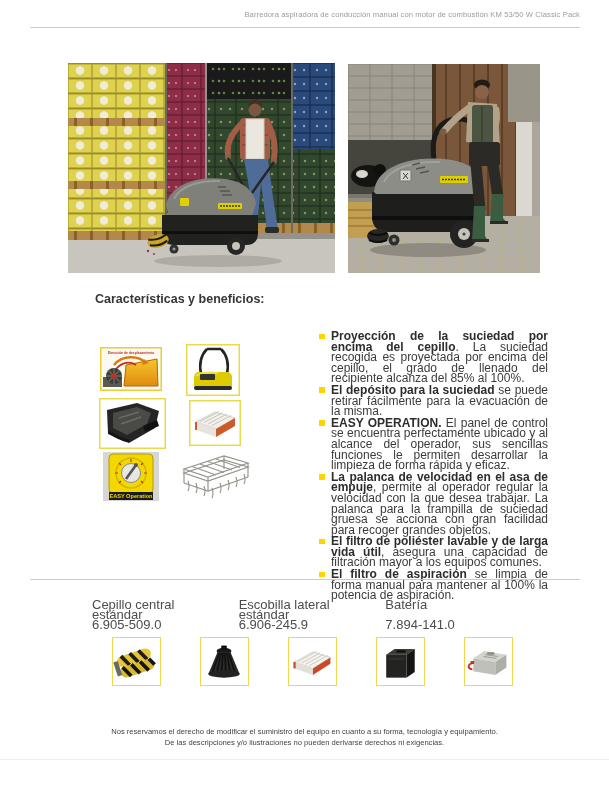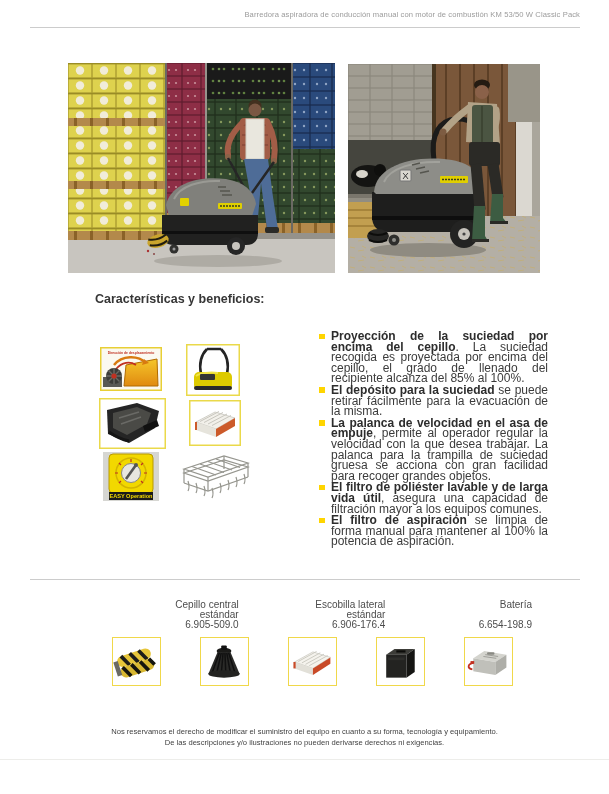--- a/index.html
+++ b/index.html
@@ -16,21 +16,21 @@
   .sec-title{position:absolute;left:95px;top:292px;font-size:12.5px;font-weight:bold;color:#363636;}
   .thumb{position:absolute;}
   .bullets{position:absolute;left:319px;top:331px;width:229px;}
   .bullet{position:relative;padding-left:12px;margin-bottom:1px;font-size:12px;line-height:10.6px;
           color:#3b3b3b;text-align:justify;}
   .bullet .sq{position:absolute;left:0;top:2.5px;width:5.5px;height:5.5px;background:#ffd500;}
   .bullet b{color:#2d2d2d;}
   .acc-title{position:absolute;left:30px;top:562px;width:550px;text-align:center;
              font-size:11.5px;font-weight:bold;color:#858585;letter-spacing:.4px;}
   .acc-names{position:absolute;left:92px;top:600px;width:440px;display:flex;}
-  .acc-col{flex:1;text-align:right;font-size:10px;line-height:9.8px;color:#4c4c4c;}
+  .acc-col{flex:1;text-align:left;font-size:13px;line-height:9.8px;color:#4c4c4c;}
   .acc-name{height:20px;}
   .acc-imgs{position:absolute;left:92px;top:637px;width:440px;display:flex;}
   .acc-imgwrap{flex:1;display:flex;justify-content:center;}
   .acc-box{width:47px;height:47px;border:1px solid #f0d84a;background:#fff;
            display:flex;align-items:center;justify-content:center;}
   .footer{position:absolute;left:0;top:726px;width:609px;text-align:center;
           font-size:7.6px;line-height:11px;color:#3f3f3f;}
 </style>
 </head>
 <body>
@@ -293,48 +293,49 @@
         <path d="M6 20 V34 M30 28 V42 M70 14 V28 M46 7 V20"></path>
         <path d="M10 32 q2 6 0 10 M18 34 q2 6 0 10 M26 37 q2 6 0 10 M34 39 q2 6 0 10 M42 34 q2 6 0 10 M50 31 q2 6 0 10 M58 28 q2 6 0 10 M66 25 q2 6 0 10"></path>
         <path d="M6 34 L30 42 L70 28"></path>
       </g>
     </svg>
   </div>
 
   <div class="bullets">
     <div class="bullet"><span class="sq"></span><b>Proyección de la suciedad por encima del cepillo</b><span>. La suciedad recogida es proyectada por encima del cepillo, el grado de llenado del recipiente alcanza del 85% al 100%.</span></div>
     <div class="bullet"><span class="sq"></span><b>El depósito para la suciedad</b><span> se puede retirar fácilmente para la evacuación de la misma.</span></div>
+    <div class="bullet"><span class="sq"></span><b>EASY OPERATION.</b><span> El panel de control se encuentra perfectamente ubicado y al alcance del operador, sus sencillas funciones le permiten desarrollar la limpieza de forma rápida y eficaz.</span></div>
     <div class="bullet"><span class="sq"></span><b>La palanca de velocidad en el asa de empuje</b><span>, permite al operador regular la velocidad con la que desea trabajar. La palanca para la trampilla de suciedad gruesa se acciona con gran facilidad para recoger grandes objetos.</span></div>
     <div class="bullet"><span class="sq"></span><b>El filtro de poliéster lavable y de larga vida útil</b><span>, asegura una capacidad de filtración mayor a los equipos comunes.</span></div>
     <div class="bullet"><span class="sq"></span><b>El filtro de aspiración</b><span> se limpia de forma manual para mantener al 100% la potencia de aspiración.</span></div>
   </div>
 
   <div class="hline hline-acc"></div>
 
   <div class="acc-names">
     <div class="acc-col">
       <div class="acc-name">
           <div>Cepillo central</div>
           <div>estándar</div>
         </div>
       <div>6.905-509.0</div>
     </div>
     <div class="acc-col">
       <div class="acc-name">
           <div>Escobilla lateral</div>
           <div>estándar</div>
         </div>
-      <div>6.906-176.4</div>
+      <div>6.906-245.9</div>
     </div>
     <div class="acc-col">
       <div class="acc-name">
           <div>Batería</div>
           <div></div>
         </div>
-      <div>6.654-198.9</div>
+      <div>7.894-141.0</div>
     </div>
   </div>
 
   <div class="acc-imgs">
     <div class="acc-imgwrap">
         <div class="acc-box">
       <svg width="46" height="46" viewBox="0 0 50 50">
         <g transform="rotate(-18 25 27)">
           <rect x="6" y="14" width="38" height="12" rx="6" fill="#e6c53a"></rect>
           <path d="M12 14 l6 12 M22 14 l6 12 M32 14 l6 12" stroke="#1d1d1a" stroke-width="4"></path>

